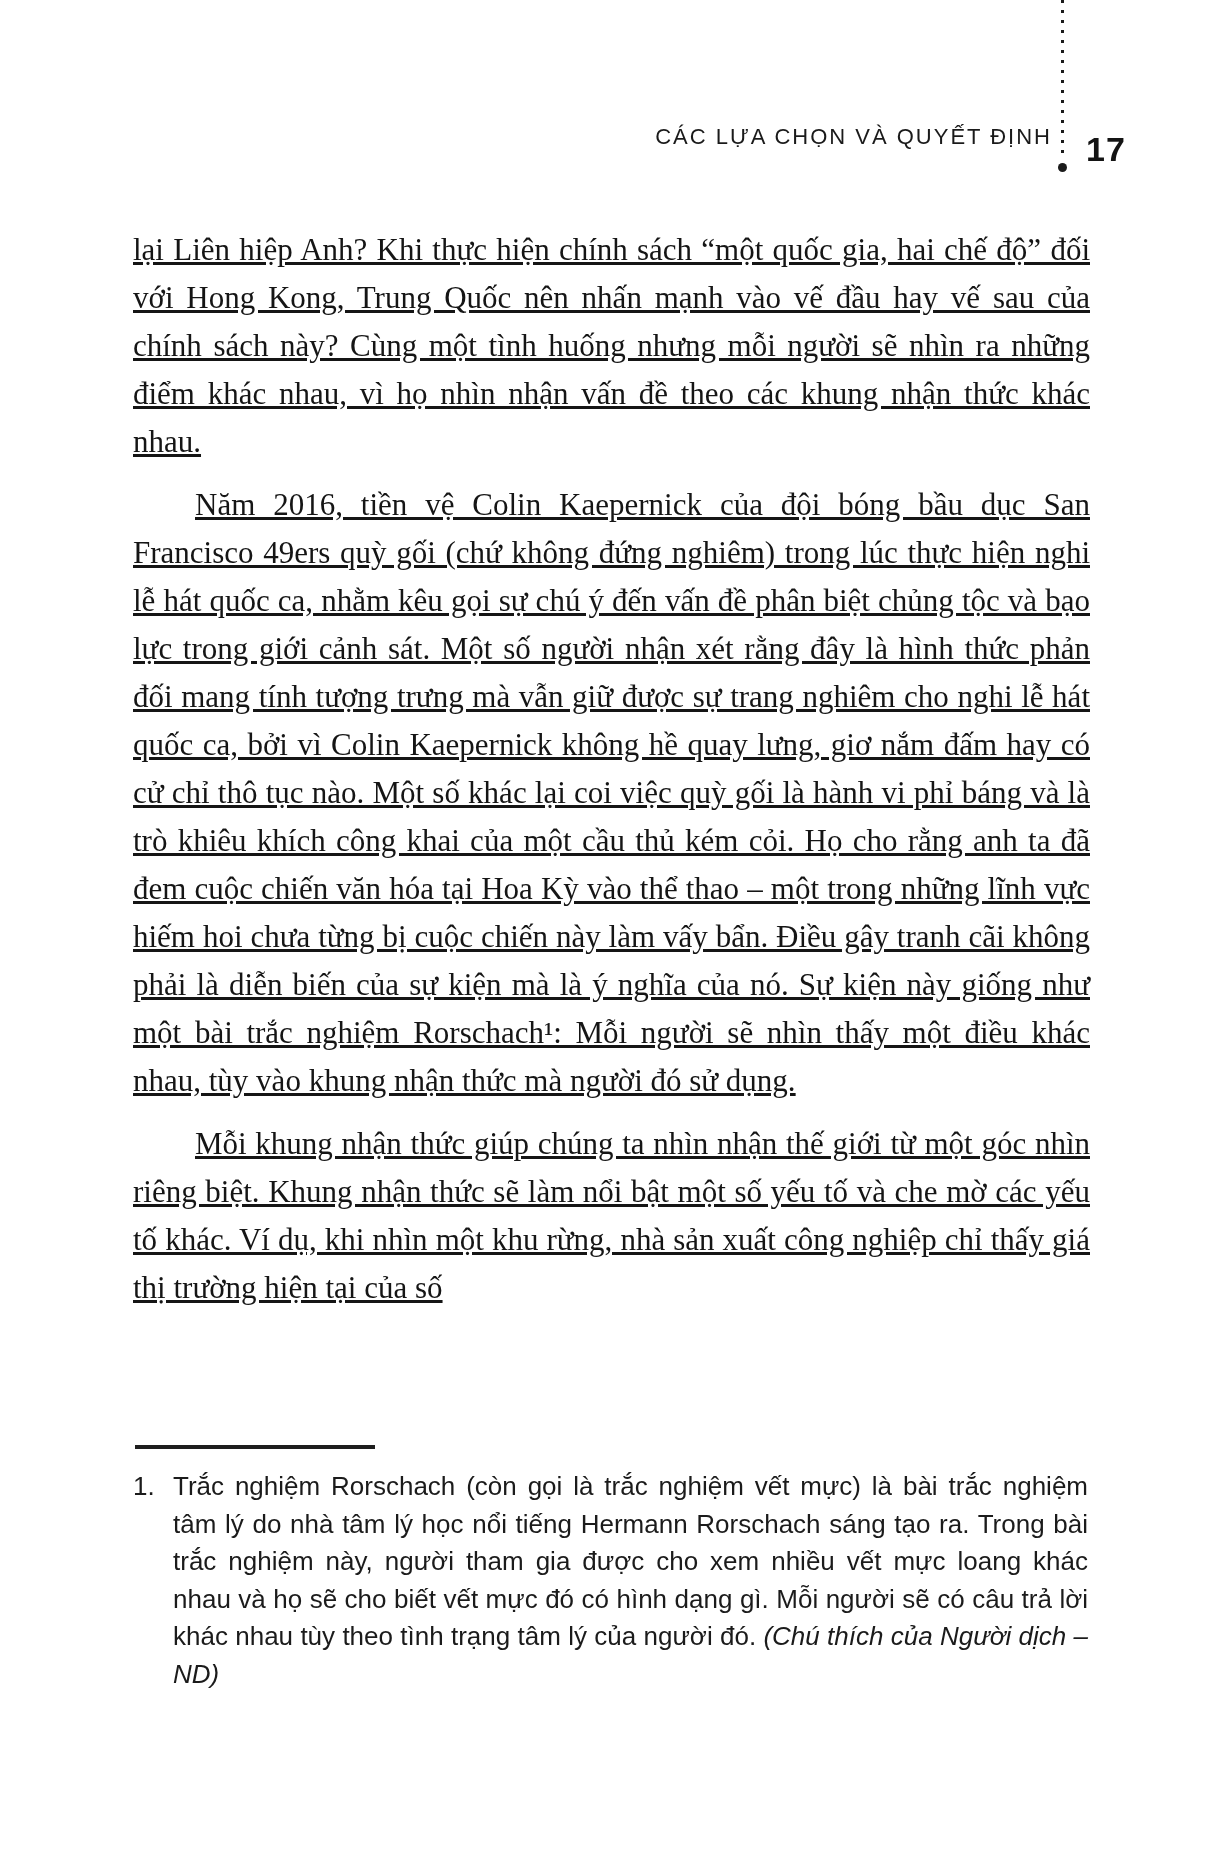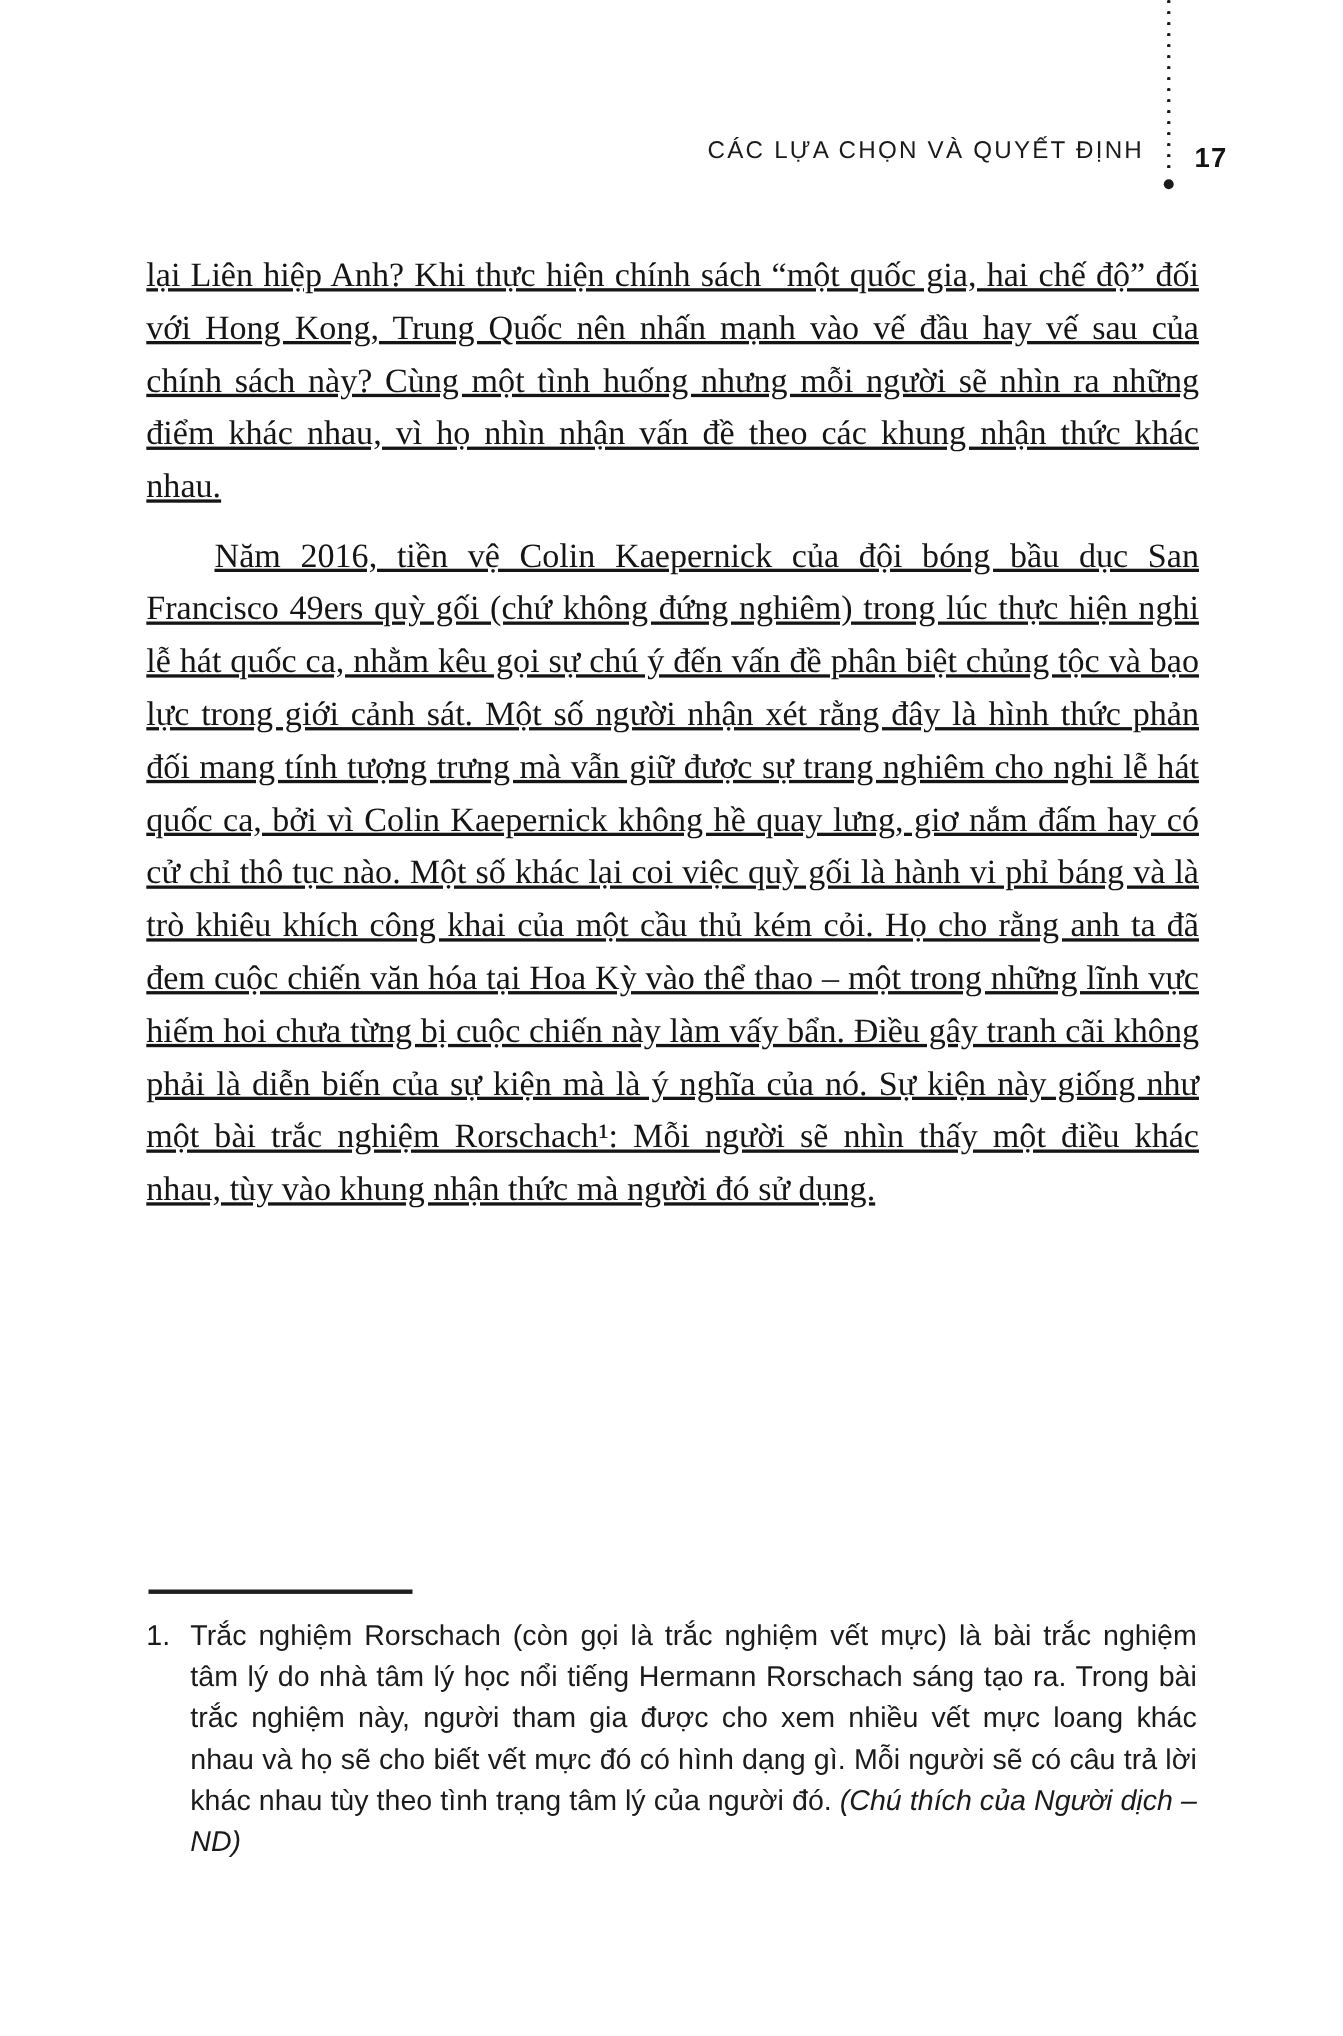--- a/index.html
+++ b/index.html
@@ -13,21 +13,21 @@
     height: 1851px;
     background: #ffffff;
     overflow: hidden;
     color: #121212;
   }
 
   
   .running-header {
     position: absolute;
     top: 124px;
-    left: 0;
+    left: 12px;
     width: 1040px;
     text-align: right;
     font-family: "Liberation Sans", sans-serif;
     font-size: 22px;
     font-weight: 500;
     letter-spacing: 2px;
     color: #1a1a1a;
     text-transform: uppercase;
     white-space: nowrap;
   }
@@ -49,21 +49,21 @@
     width: 9px;
     height: 9px;
     border-radius: 50%;
     background: #1b1b1b;
   }
   .page-number {
     position: absolute;
     left: 1086px;
     top: 130px;
     font-family: "Liberation Sans", sans-serif;
-    font-size: 25px;
+    font-size: 34px;
     font-weight: bold;
     color: #141414;
     letter-spacing: 1px;
   }
 
   
   .body-text {
     position: absolute;
     left: 133px;
     top: 226px;
@@ -122,20 +122,21 @@
 
   <div class="running-header">CÁC LỰA CHỌN VÀ QUYẾT ĐỊNH</div>
 
   <div class="dotted-divider"></div>
 
   <div class="page-number">17</div>
 
   <div class="body-text">
     <p class="para">lại Liên hiệp Anh? Khi thực hiện chính sách “một quốc gia, hai chế độ” đối với Hong Kong, Trung Quốc nên nhấn mạnh vào vế đầu hay vế sau của chính sách này? Cùng một tình huống nhưng mỗi người sẽ nhìn ra những điểm khác nhau, vì họ nhìn nhận vấn đề theo các khung nhận thức khác nhau.</p>
     <p class="para indent">Năm 2016, tiền vệ Colin Kaepernick của đội bóng bầu dục San Francisco 49ers quỳ gối (chứ không đứng nghiêm) trong lúc thực hiện nghi lễ hát quốc ca, nhằm kêu gọi sự chú ý đến vấn đề phân biệt chủng tộc và bạo lực trong giới cảnh sát. Một số người nhận xét rằng đây là hình thức phản đối mang tính tượng trưng mà vẫn giữ được sự trang nghiêm cho nghi lễ hát quốc ca, bởi vì Colin Kaepernick không hề quay lưng, giơ nắm đấm hay có cử chỉ thô tục nào. Một số khác lại coi việc quỳ gối là hành vi phỉ báng và là trò khiêu khích công khai của một cầu thủ kém cỏi. Họ cho rằng anh ta đã đem cuộc chiến văn hóa tại Hoa Kỳ vào thể thao – một trong những lĩnh vực hiếm hoi chưa từng bị cuộc chiến này làm vấy bẩn. Điều gây tranh cãi không phải là diễn biến của sự kiện mà là ý nghĩa của nó. Sự kiện này giống như một bài trắc nghiệm Rorschach¹: Mỗi người sẽ nhìn thấy một điều khác nhau, tùy vào khung nhận thức mà người đó sử dụng.</p>
+    <p class="para indent">Mỗi khung nhận thức giúp chúng ta nhìn nhận thế giới từ một góc nhìn riêng biệt. Khung nhận thức sẽ làm nổi bật một số yếu tố và che mờ các yếu tố khác. Ví dụ, khi nhìn một khu rừng, nhà sản xuất công nghiệp chỉ thấy giá thị trường hiện tại của số</p>
   </div>
 
   <div class="footnote-rule"></div>
 
   <div class="footnote">
     <span class="footnote-marker">1.</span><span>Trắc nghiệm Rorschach (còn gọi là trắc nghiệm vết mực) là bài trắc nghiệm tâm lý do nhà tâm lý học nổi tiếng Hermann Rorschach sáng tạo ra. Trong bài trắc nghiệm này, người tham gia được cho xem nhiều vết mực loang khác nhau và họ sẽ cho biết vết mực đó có hình dạng gì. Mỗi người sẽ có câu trả lời khác nhau tùy theo tình trạng tâm lý của người đó. </span><span class="italic">(Chú thích của Người dịch – ND)</span>
   </div>
 
 </div>
 

